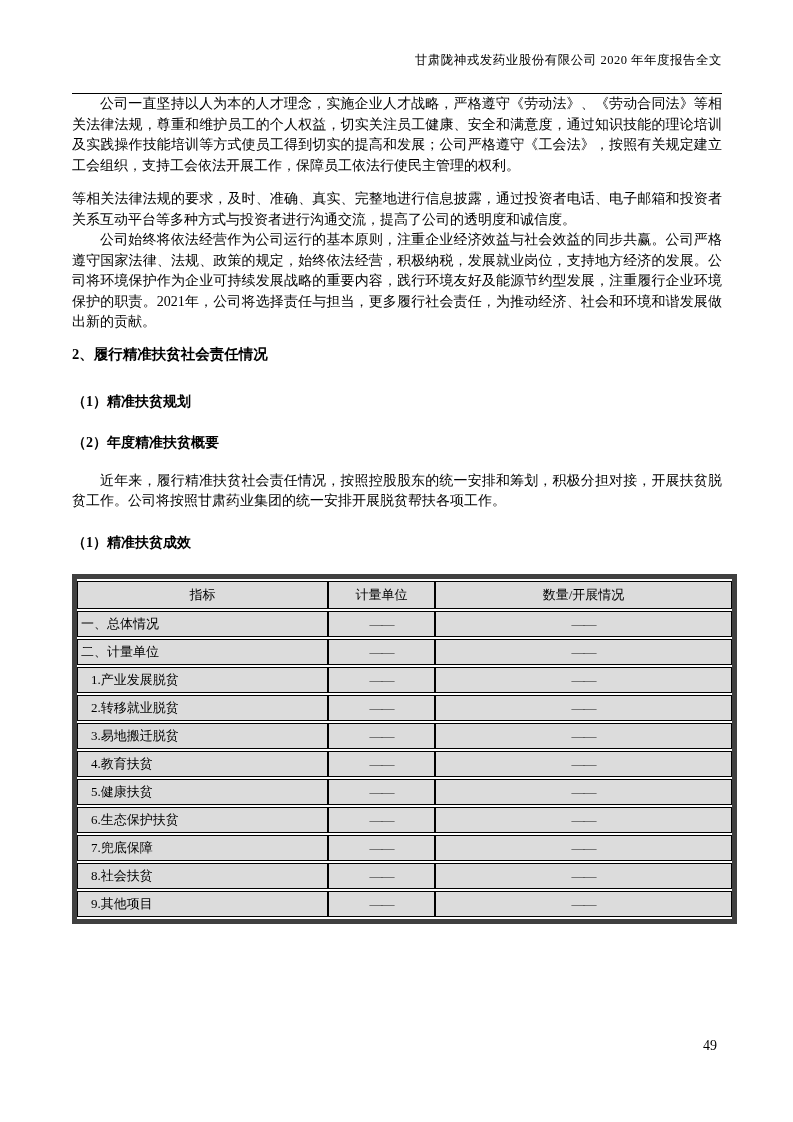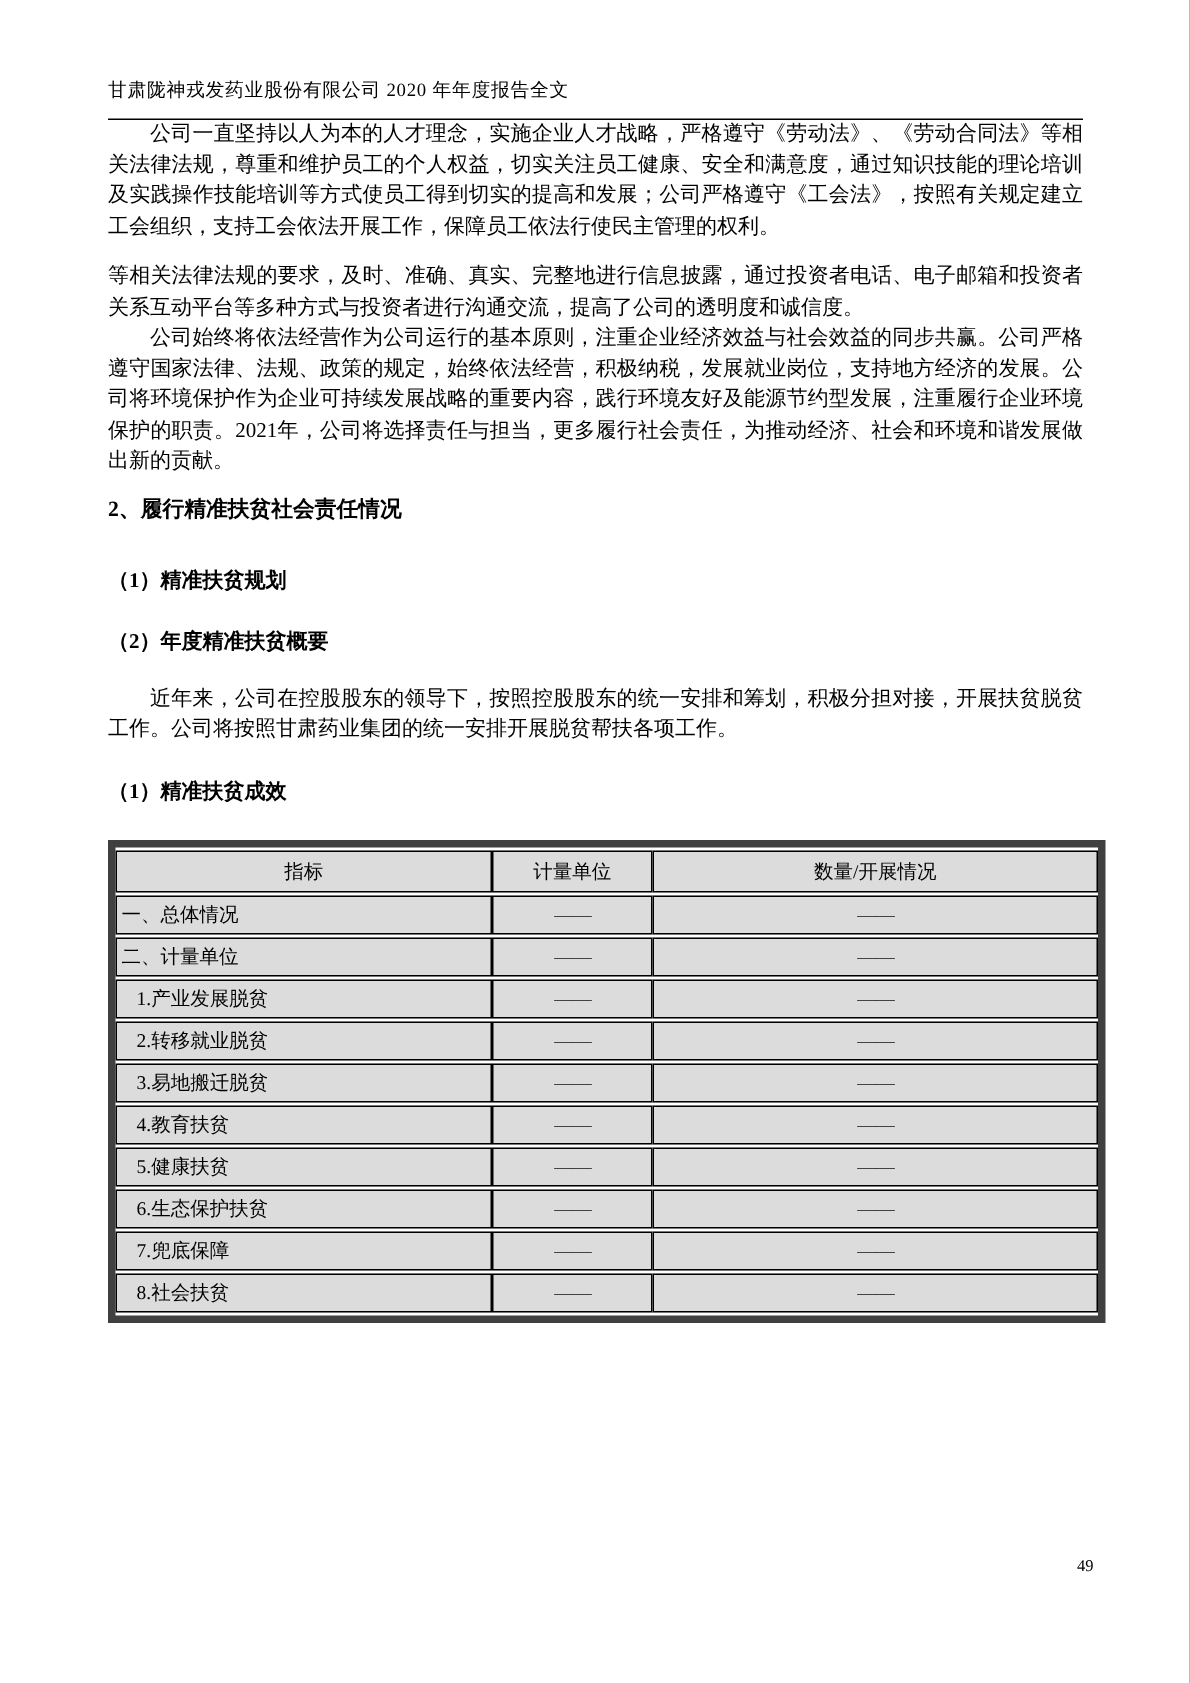--- a/index.html
+++ b/index.html
@@ -8,23 +8,24 @@
     width:793px;height:1122px;
     background:#ffffff;
     margin:0 auto;
     font-family:"Liberation Serif","DejaVu Serif",serif;
     color:#000;
     overflow:hidden;
   }
   .content{padding:0 71px 0 72px;}
   .doc-header{
     padding-top:52px;
+    text-align:right;
     font-size:12.5px;
     letter-spacing:.5px;
-    padding-bottom:10px;
+    padding-bottom:24px;
     border-bottom:1.6px solid #000;
   }
   .para{
     font-size:14px;
     line-height:20.5px;
     text-align:justify;
     margin:0;
   }
   .para.first{margin-top:13px;}
   .indent{text-indent:2em;}
@@ -58,43 +59,43 @@
   }
   td.c1{width:243px;text-align:left;}
   td.c2{width:99px;text-align:center;}
   td.c3{width:289px;text-align:center;}
   tr.head td{text-align:center;height:26px;}
   td.c1.sub{padding-left:13px;}
   .dash{color:#3a3a3a;letter-spacing:-1px;}
   .page-number{
     position:absolute;
     top:1038px;
-    right:64px;
-    font-size:11px;
+    right:76px;
+    font-size:14px;
   }
 </style>
 </head>
 <body>
 
 <div class="page">
   <div class="content">
 
     <div class="doc-header">
       <span>甘肃陇神戎发药业股份有限公司 2020 年年度报告全文</span>
     </div>
 
     <p class="para indent">公司一直坚持以人为本的人才理念，实施企业人才战略，严格遵守《劳动法》、《劳动合同法》等相关法律法规，尊重和维护员工的个人权益，切实关注员工健康、安全和满意度，通过知识技能的理论培训及实践操作技能培训等方式使员工得到切实的提高和发展；公司严格遵守《工会法》，按照有关规定建立工会组织，支持工会依法开展工作，保障员工依法行使民主管理的权利。</p>
     <p class="para first">等相关法律法规的要求，及时、准确、真实、完整地进行信息披露，通过投资者电话、电子邮箱和投资者关系互动平台等多种方式与投资者进行沟通交流，提高了公司的透明度和诚信度。</p>
     <p class="para indent">公司始终将依法经营作为公司运行的基本原则，注重企业经济效益与社会效益的同步共赢。公司严格遵守国家法律、法规、政策的规定，始终依法经营，积极纳税，发展就业岗位，支持地方经济的发展。公司将环境保护作为企业可持续发展战略的重要内容，践行环境友好及能源节约型发展，注重履行企业环境保护的职责。2021年，公司将选择责任与担当，更多履行社会责任，为推动经济、社会和环境和谐发展做出新的贡献。</p>
 
     <h3 class="h-main">2、履行精准扶贫社会责任情况</h3>
     <h4 class="h-sub s1">（1）精准扶贫规划</h4>
     <h4 class="h-sub s2">（2）年度精准扶贫概要</h4>
 
-    <p class="para indent fupin">近年来，公司在控股股东的领导下，按照控股股东的统一安排和筹划，积极分担对接，开展扶贫脱贫工作。公司将按照甘肃药业集团的统一安排开展脱贫帮扶各项工作。</p>
+    <p class="para indent fupin">近年来，履行精准扶贫社会责任情况，按照控股股东的统一安排和筹划，积极分担对接，开展扶贫脱贫工作。公司将按照甘肃药业集团的统一安排开展脱贫帮扶各项工作。</p>
 
     <h4 class="h-sub s3">（1）精准扶贫成效</h4>
 
     <table class="poverty">
       <tbody>
         <tr class="head">
           <td class="c1">指标</td>
           <td class="c2">计量单位</td>
           <td class="c3">数量/开展情况</td>
         </tr>
@@ -141,19 +142,24 @@
           <tr>
             <td class="c1 sub">7.兜底保障</td>
             <td class="c2"><span class="dash">——</span></td>
             <td class="c3"><span class="dash">——</span></td>
           </tr>
           <tr>
             <td class="c1 sub">8.社会扶贫</td>
             <td class="c2"><span class="dash">——</span></td>
             <td class="c3"><span class="dash">——</span></td>
           </tr>
+          <tr>
+            <td class="c1 sub">9.其他项目</td>
+            <td class="c2"><span class="dash">——</span></td>
+            <td class="c3"><span class="dash">——</span></td>
+          </tr>
         </tbody>
     </table>
 
   </div>
 
   <div class="page-number">49</div>
 </div>
 
 </body></html>

